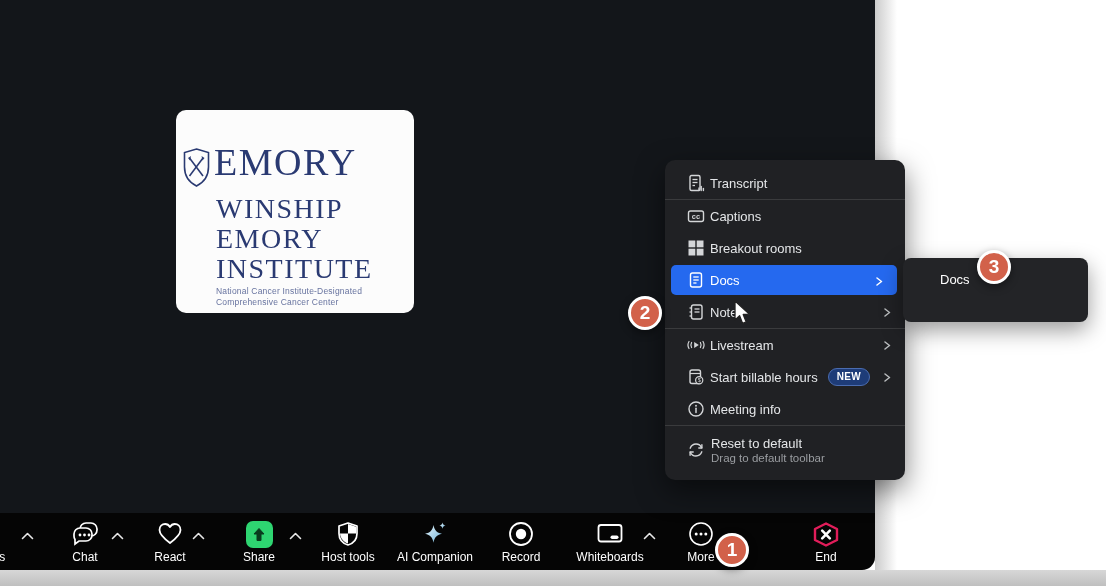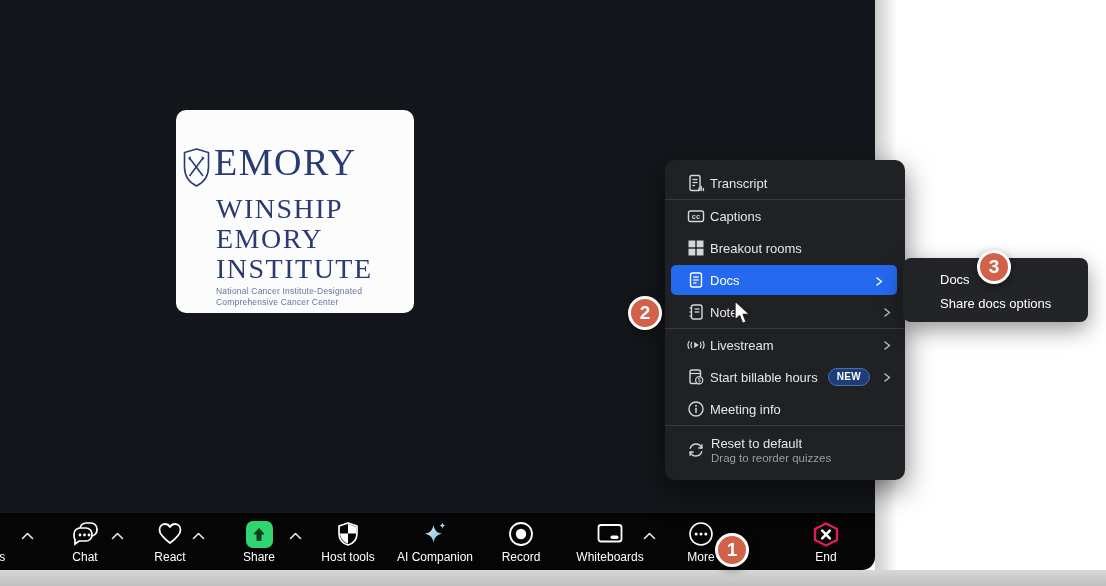--- a/index.html
+++ b/index.html
@@ -350,28 +350,27 @@
       <div class="mi-icon">
           <svg width="18" height="18" viewBox="0 0 18 18">
         <path d="M3.2,7.2 C4.2,4.6 6.4,3 9,3 C11.5,3 13.7,4.5 14.7,6.8" fill="none" stroke="#d4d6d8" stroke-width="1.4" stroke-linecap="round"></path>
         <polyline points="14.9,3.8 14.9,7 11.8,7" fill="none" stroke="#d4d6d8" stroke-width="1.4" stroke-linecap="round" stroke-linejoin="round"></polyline>
         <path d="M14.8,10.8 C13.8,13.4 11.6,15 9,15 C6.5,15 4.3,13.5 3.3,11.2" fill="none" stroke="#d4d6d8" stroke-width="1.4" stroke-linecap="round"></path>
         <polyline points="3.1,14.2 3.1,11 6.2,11" fill="none" stroke="#d4d6d8" stroke-width="1.4" stroke-linecap="round" stroke-linejoin="round"></polyline>
       </svg>
         </div>
       <div class="reset-text">
         <div class="reset-title">Reset to default</div>
-        <div class="reset-sub">Drag to reorder quizzes</div>
+        <div class="reset-sub">Drag to default toolbar</div>
       </div>
     </div>
   </div>
 
   <div class="submenu">
     <div class="sub-item">Docs</div>
-    <div class="sub-item">Share docs options</div>
   </div>
 
   <div class="step-badge" style="left:715px; top:533px;">1</div>
   <div class="step-badge" style="left:628px; top:296px;">2</div>
   <div class="step-badge" style="left:977px; top:250px;">3</div>
 
   <svg class="cursor" style="left:733px; top:300px;" width="20" height="28" viewBox="0 0 20 28">
     <path d="M2,1 L2,20 L6.6,15.8 L9.6,23.4 L13.2,21.9 L10.2,14.5 L16.5,14.2 Z" fill="#ffffff" stroke="#222222" stroke-width="1.3" stroke-linejoin="round"></path>
   </svg>
 

